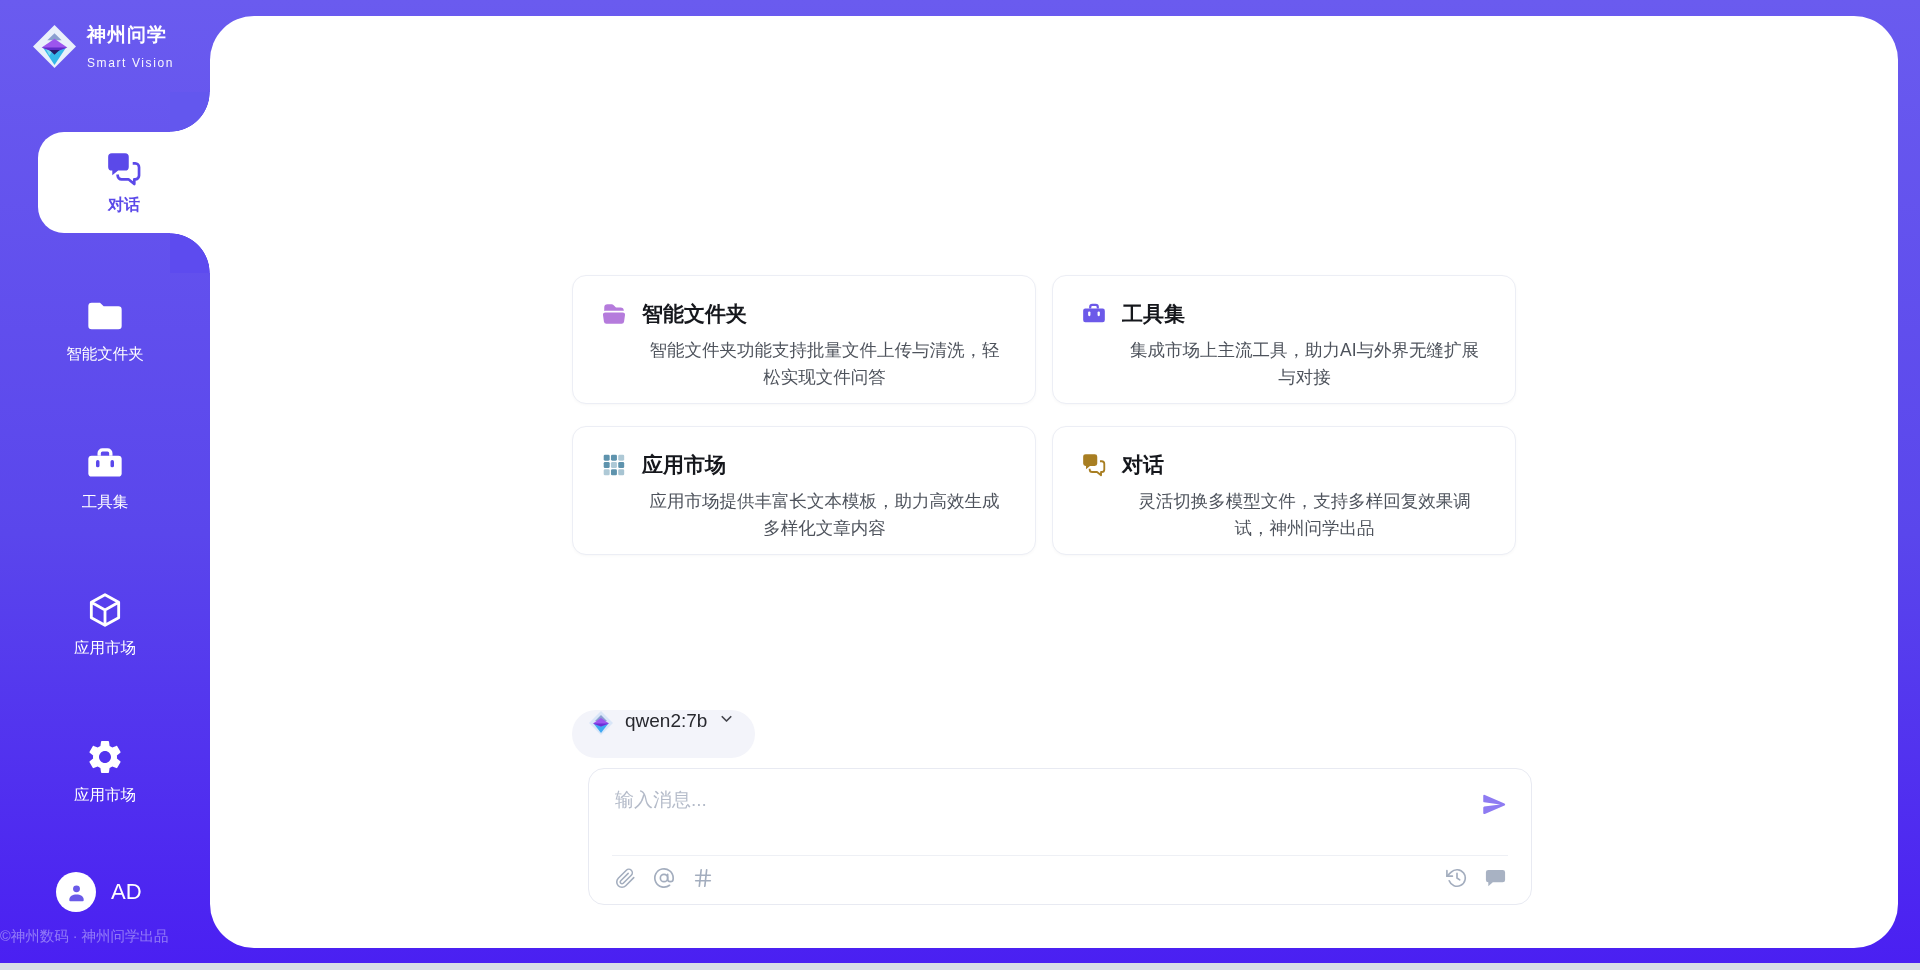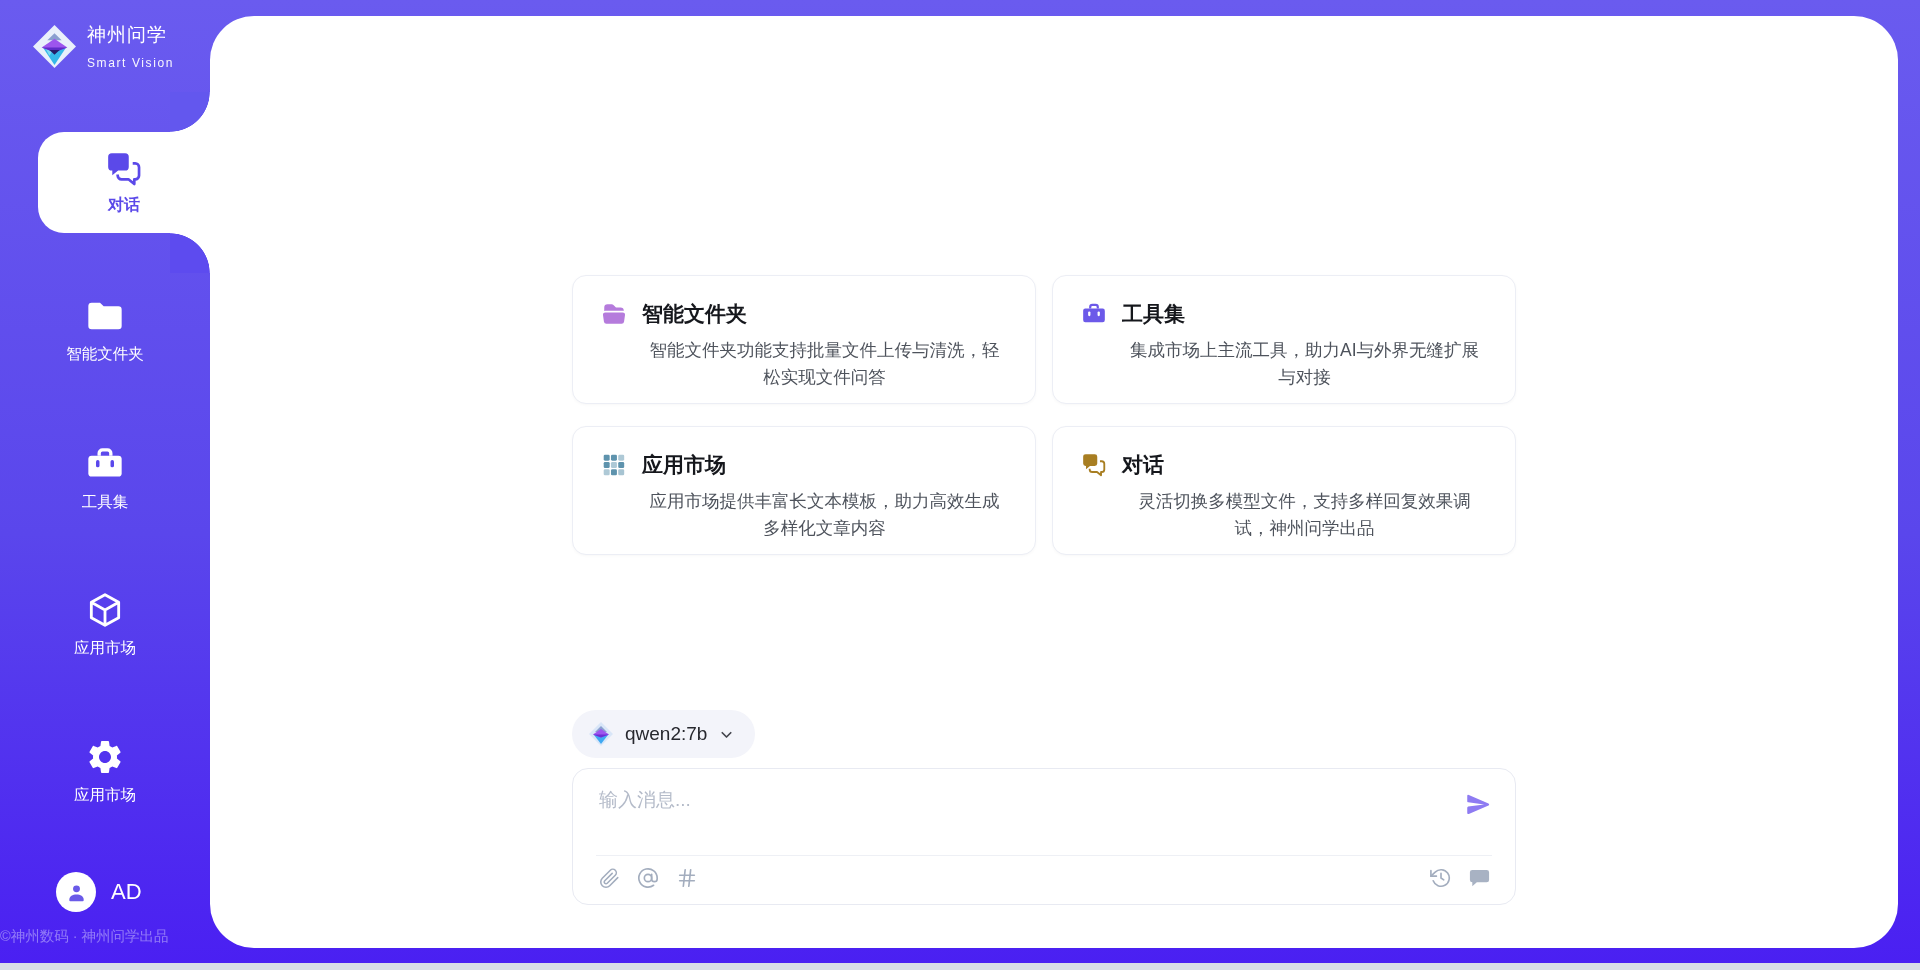--- a/index.html
+++ b/index.html
@@ -4,21 +4,21 @@
 <style>
   html,body{margin:0;padding:0;overflow:hidden;}
   body{font-family:"Liberation Sans","DejaVu Sans",sans-serif;}
   .page{position:relative;width:1920px;height:970px;overflow:hidden;
         background:linear-gradient(180deg,#6A5BEF 0%,#5A46EC 55%,#4A1FF2 100%);}
   .bottom-strip{position:absolute;left:0;bottom:0;width:100%;height:7px;background:#D8DCE7;}
 
   
   .sidebar{position:absolute;left:0;top:0;width:210px;height:100%;}
   .logo-row{position:absolute;top:22px;left:32px;display:flex;align-items:center;gap:10px;}
-  .brand-name{color:#fff;font-size:19px;font-weight:400;letter-spacing:1px;}
+  .brand-name{color:#fff;font-size:19px;font-weight:700;letter-spacing:1px;}
   .brand-sub{color:rgba(255,255,255,.95);font-size:12px;letter-spacing:1.6px;margin-top:8px;}
   .nav-item{position:absolute;left:0;width:210px;display:flex;flex-direction:column;align-items:center;
             gap:8px;color:#fff;font-size:15.5px;cursor:pointer;}
   .nav-item svg{width:40px;height:40px;display:block;}
   .n2{top:296px}.n3{top:444px}.n4{top:590px}.n5{top:737px}
   .nav-active{position:absolute;left:38px;top:132px;width:172px;height:101px;background:#fff;
               border-radius:26px 0 0 26px;display:flex;flex-direction:column;align-items:center;
               justify-content:center;gap:7px;color:#5B49E9;font-size:16px;font-weight:700;cursor:pointer;}
   .nav-active svg{width:38px;height:38px;display:block;}
   .nav-active::before{content:'';position:absolute;right:0;top:-40px;width:40px;height:40px;
@@ -45,25 +45,25 @@
   .cards{position:absolute;top:259px;left:0;width:944px;display:grid;
          grid-template-columns:1fr 1fr;gap:22px 16px;}
   .card{height:129px;background:#fff;border:1px solid #ECEEF5;border-radius:14px;
         padding:24px 28px;box-sizing:border-box;cursor:pointer;box-shadow:0 1px 3px rgba(25,28,35,.03);}
   .card-head{display:flex;align-items:center;gap:15px;}
   .card-icon svg{width:26px;height:26px;display:block;}
   .card-title{font-size:21px;font-weight:700;color:#15171C;}
   .card-desc{margin:9px 0 0 41px;font-size:17.5px;line-height:27px;color:#4E535C;text-align:center;}
 
   .model-pill{position:absolute;top:694px;left:0;height:48px;padding:0 20px 0 16px;background:#F3F4FA;
-              border-radius:24px;display:inline-flex;align-items:center;gap:11px;cursor:pointer;}
+              border-radius:24px;display:inline-flex;gap:11px;cursor:pointer;}
   .model-name{font-size:19px;color:#27282E;}
   .model-pill .chev{color:#44454D;}
 
-  .composer{position:absolute;top:752px;left:0;width:944px;height:137px;background:#fff;
+  .composer{position:absolute;top:752px;left:16px;width:944px;height:137px;background:#fff;
             border:1.5px solid #E8EAF2;border-radius:16px;box-sizing:border-box;padding-left:37px;}
   .composer textarea{position:absolute;left:24px;top:16px;width:820px;height:58px;border:none;
             outline:none;resize:none;background:transparent;font-family:inherit;font-size:19px;
             line-height:1.4;color:#30323A;}
   .composer textarea::placeholder{color:#B4BBC9;}
   .send{position:absolute;right:22px;top:22px;width:30px;height:30px;border:none;background:none;
         cursor:pointer;color:#8E7BF2;padding:0;}
   .divider{position:absolute;left:23px;right:23px;top:86px;height:1px;background:#EEF0F5;}
   .tools-left{position:absolute;left:24px;top:97px;display:flex;gap:15px;align-items:center;}
   .tools-right{position:absolute;right:24px;top:97px;display:flex;gap:14px;align-items:center;}

